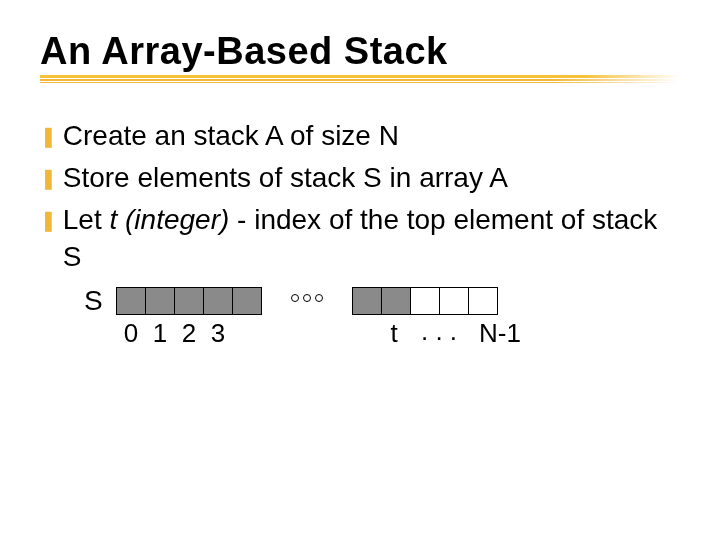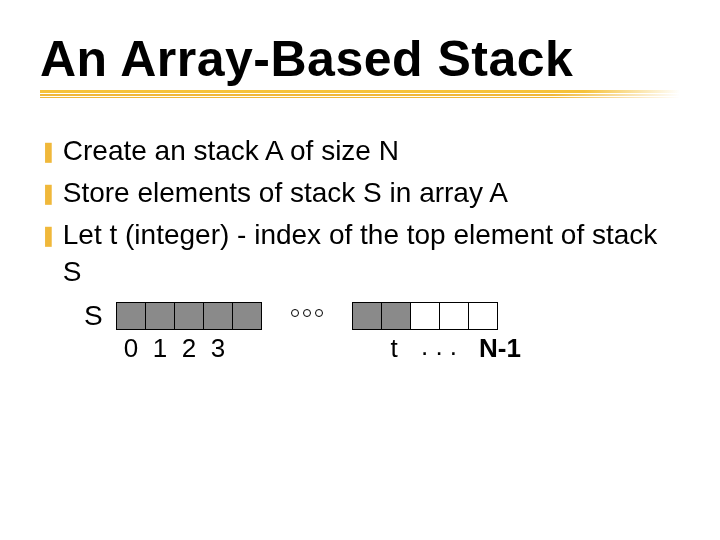--- a/index.html
+++ b/index.html
@@ -9,21 +9,21 @@
     height: 540px;
     background: #ffffff;
     font-family: Arial, Helvetica, sans-serif;
     color: #000;
     overflow: hidden;
   }
   .slide {
     padding: 30px 40px 0 40px;
   }
   .title {
-    font-size: 50px;
+    font-size: 38px;
     font-weight: 900;
     letter-spacing: 0.5px;
     margin-bottom: 2px;
     font-family: Arial, "Arial Black", sans-serif;
   }
   .underline-wrap {
     margin-bottom: 34px;
   }
   .underline {
     height: 3px;
@@ -50,20 +50,21 @@
     color: #f0b83a;
     font-size: 20px;
     margin-right: 6px;
     margin-top: 6px;
     font-family: "Zapf Dingbats", "Segoe UI Symbol", sans-serif;
   }
   .bullet .text {
     flex: 1;
   }
   .bullet .text .ital {
+    font-style: italic;
   }
   .diagram {
     margin-top: 10px;
     margin-left: 44px;
   }
   .diag-row {
     display: flex;
     align-items: center;
     height: 30px;
   }
@@ -105,21 +106,21 @@
     align-items: flex-start;
     font-size: 26px;
     margin-top: 2px;
   }
   .labels-row .pad { width: 32px; }
   .lbl { width: 30px; text-align: center; margin-left: -1px; }
   .lbl.first { margin-left: 0; }
   .labels-row .gap-a { width: 88px; }
   .labels-row .t-lbl { width: 30px; text-align: center; }
   .labels-row .ellips { width: 60px; text-align: center; position: relative; top: -2px;}
-  .labels-row .n1 { width: 62px; text-align: center; font-weight: bold; }
+  .labels-row .n1 { width: 62px; text-align: center; }
 </style>
 </head>
 <body>
 
 <div class="slide">
   <div class="title">An Array-Based Stack</div>
   <div class="underline-wrap">
     <div class="underline"></div>
     <div class="underline thin"></div>
     <div class="underline thin"></div>

